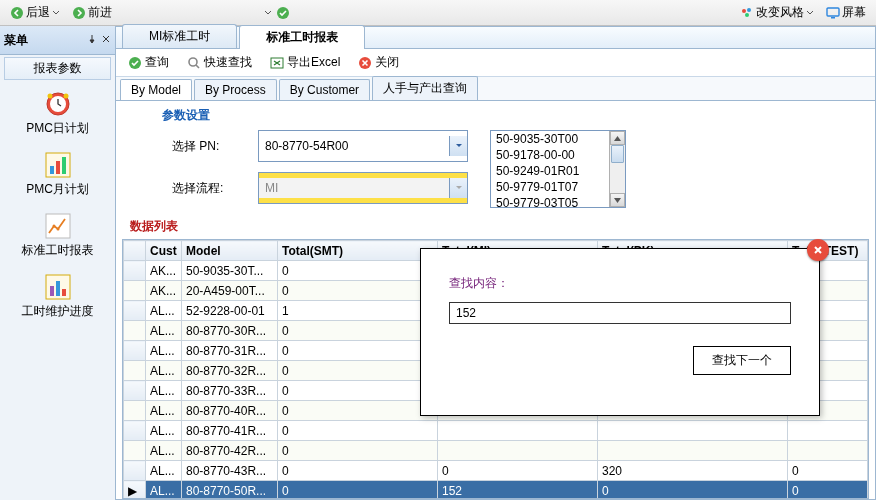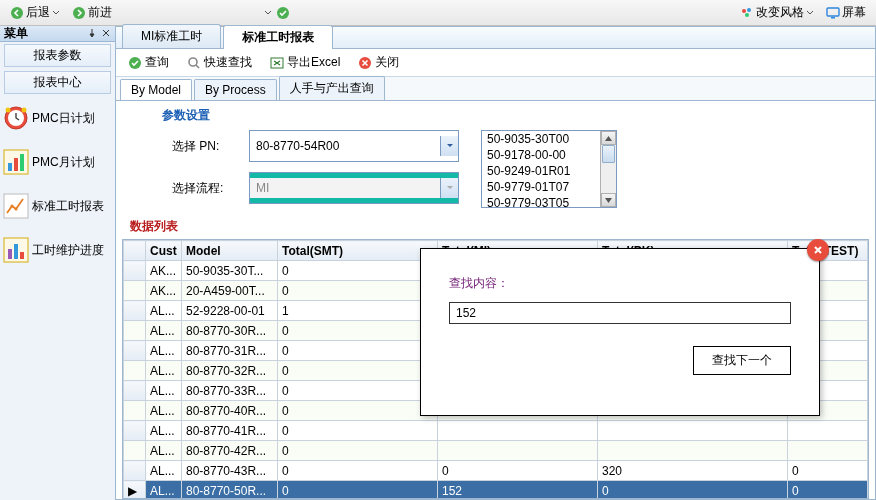--- a/index.html
+++ b/index.html
@@ -10,49 +10,49 @@
 .top-toolbar .left, .top-toolbar .right { display: flex; align-items: center; gap: 4px; }
 .tb-btn { display: flex; align-items: center; gap: 2px; padding: 2px 4px; border-radius: 2px; cursor: pointer; }
 .ico { width: 14px; height: 14px; display: inline-block; }
 .drop { width: 8px; height: 8px; }
 
 
 .main { display: flex; height: calc(500px - 26px); }
 
 
 .sidebar { width: 130px; background: #eef3f9; border-right: 1px solid #9db7d1; display: flex; flex-direction: column; }
-.sidebar-header { background: linear-gradient(#dce9f7,#c5d9ef); border-bottom: 1px solid #9db7d1; height: 16px; display: flex; align-items: center; justify-content: space-between; padding: 0 4px; font-weight: bold; }
+.sidebar-header { background: linear-gradient(#dce9f7,#c5d9ef); border-bottom: 1px solid #9db7d1; height: 29px; display: flex; align-items: center; justify-content: space-between; padding: 0 4px; font-weight: bold; }
 .sidebar-header .tools { display: flex; gap: 4px; }
 .sidebar-group { background: linear-gradient(#f5f9fd,#e5eef8); border: 1px solid #b8cde4; margin: 2px 4px; text-align: center; padding: 2px 0; cursor: pointer; }
-.sidebar-item { display: flex; flex-direction: row; align-items: center; padding: 6px 0; cursor: pointer; }
+.sidebar-item { display: flex; flex-direction: column; align-items: center; padding: 6px 0; cursor: pointer; }
 .sidebar-item .ic { width: 32px; height: 32px; display: flex; align-items: center; justify-content: center; }
 
 
 .content { flex: 1; display: flex; flex-direction: column; background: #fff; border: 1px solid #9db7d1; border-left: none; }
 .content-tabs { height: 22px; display: flex; align-items: flex-end; background: linear-gradient(#f8fcff,#e3eef9); border-bottom: 1px solid #9db7d1; padding-left: 6px; }
-.content-tab { padding: 3px 18px; border: 1px solid #9db7d1; border-bottom: none; margin-right: 2px; background: linear-gradient(#f2f7fc,#dde9f5); border-radius: 3px 3px 0 0; cursor: pointer; }
+.content-tab { padding: 3px 26px; border: 1px solid #9db7d1; border-bottom: none; margin-right: 2px; background: linear-gradient(#f2f7fc,#dde9f5); border-radius: 3px 3px 0 0; cursor: pointer; }
 .content-tab.active { background: #fff; font-weight: bold; position: relative; top: 1px; }
 
 .action-bar { height: 28px; display: flex; align-items: center; gap: 10px; padding: 0 8px; border-bottom: 1px solid #c9d8e8; }
 .ab-btn { display: flex; align-items: center; gap: 3px; cursor: pointer; padding: 2px 4px; }
 
 .sub-tabs { height: 24px; display: flex; align-items: flex-end; padding-left: 4px; border-bottom: 1px solid #9db7d1; background: #f6f9fc; }
 .sub-tab { padding: 3px 10px; border: 1px solid #9db7d1; border-bottom: none; margin-right: 2px; background: #edf3fa; border-radius: 2px 2px 0 0; cursor: pointer; }
 .sub-tab.active { background: #fff; }
 
 .param-section { padding: 4px 10px 8px; margin-left: 32px; }
 .param-title { color: #1a5fb4; font-weight: bold; margin: 2px 0 6px 4px; }
 .param-body { display: flex; gap: 22px; align-items: flex-start; padding-left: 14px; }
 .param-left { display: flex; flex-direction: column; gap: 10px; }
-.param-row { display: flex; align-items: center; gap: 15px; }
+.param-row { display: flex; align-items: center; gap: 24px; }
 .param-row label { width: 62px; text-align: left; }
 .combo { display: flex; align-items: center; border: 1px solid #7a9ac0; height: 32px; }
 .combo input { border: none; padding: 0 6px; height: 20px; width: 190px; outline: none; }
 .combo .cb-btn { width: 18px; height: 20px; background: linear-gradient(#eaf2fb,#cfe0f2); border-left: 1px solid #7a9ac0; display: flex; align-items: center; justify-content: center; cursor: pointer; }
-.combo.disabled { background: #14b8a6; }
+.combo.disabled { background: #fde047; }
 .combo.disabled input { background: #f3f3f3; color: #888; }
 
 .listbox-wrap { display: flex; border: 1px solid #7a9ac0; }
 .listbox { width: 118px; height: 76px; overflow: hidden; background: #fff; }
 .listbox .opt { padding: 1px 5px; white-space: nowrap; cursor: pointer; }
 .list-scroll { width: 16px; background: #e8e8e8; border-left: 1px solid #b0b0b0; display: flex; flex-direction: column; }
 .sc-btn { height: 14px; background: linear-gradient(#f5f5f5,#d8d8d8); border: 1px solid #b0b0b0; margin: 0; display: flex; align-items: center; justify-content: center; cursor: pointer; }
 .sc-track { flex: 1; background: #efefef; position: relative; }
 .sc-thumb { position: absolute; left: 1px; right: 1px; top: 0; height: 18px; background: linear-gradient(#eaf2fb,#c9dcef); border: 1px solid #8faecb; border-radius: 1px; }
 
@@ -137,21 +137,20 @@
       <span class="tools">
         <span><svg width="10" height="10" viewBox="0 0 10 10">
               <path d="M5 1v5M3 6h4l-2 3z" stroke="#333" fill="#333"></path>
             </svg></span>
         <span><svg width="10" height="10" viewBox="0 0 10 10">
               <path d="M2 2l6 6M8 2l-6 6" stroke="#333"></path>
             </svg></span>
       </span>
     </div>
     <div class="sidebar-group"><span>报表参数</span></div>
-    <div class="sidebar-group"><span>报表中心</span></div>
 
     <div class="sidebar-item">
       <span class="ic">
           <svg width="30" height="30" viewBox="0 0 30 30">
             <circle cx="15" cy="15" r="11" fill="#e74c3c" stroke="#c0392b"></circle>
             <circle cx="15" cy="15" r="8" fill="#fff"></circle>
             <path d="M15 10v5l3 2" stroke="#333" stroke-width="1.3" fill="none"></path>
             <circle cx="7" cy="7" r="2.5" fill="#f1c40f"></circle>
             <circle cx="23" cy="7" r="2.5" fill="#f1c40f"></circle>
           </svg>
@@ -226,20 +225,21 @@
               <circle cx="7" cy="7" r="6" fill="#e74c3c"></circle>
               <path d="M4.5 4.5l5 5M9.5 4.5l-5 5" stroke="#fff" stroke-width="1.6"></path>
             </svg></span>
         <span>关闭</span>
       </div>
     </div>
 
     <div class="sub-tabs">
       <div class="sub-tab active"><span>By Model</span></div>
       <div class="sub-tab"><span>By Process</span></div>
+      <div class="sub-tab"><span>By Customer</span></div>
       <div class="sub-tab"><span>人手与产出查询</span></div>
     </div>
 
     <div class="param-section">
       <div class="param-title">参数设置</div>
       <div class="param-body">
         <div class="param-left">
           <div class="param-row">
             <label>选择 PN:</label>
             <div class="combo">

